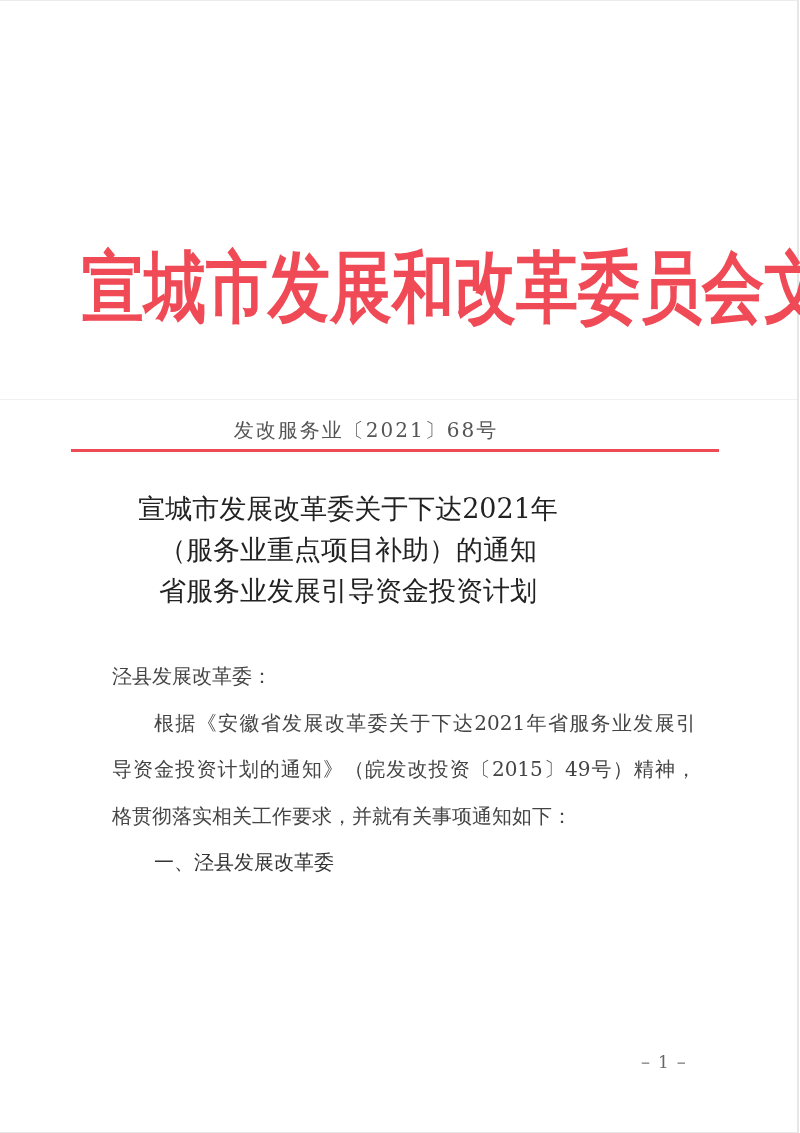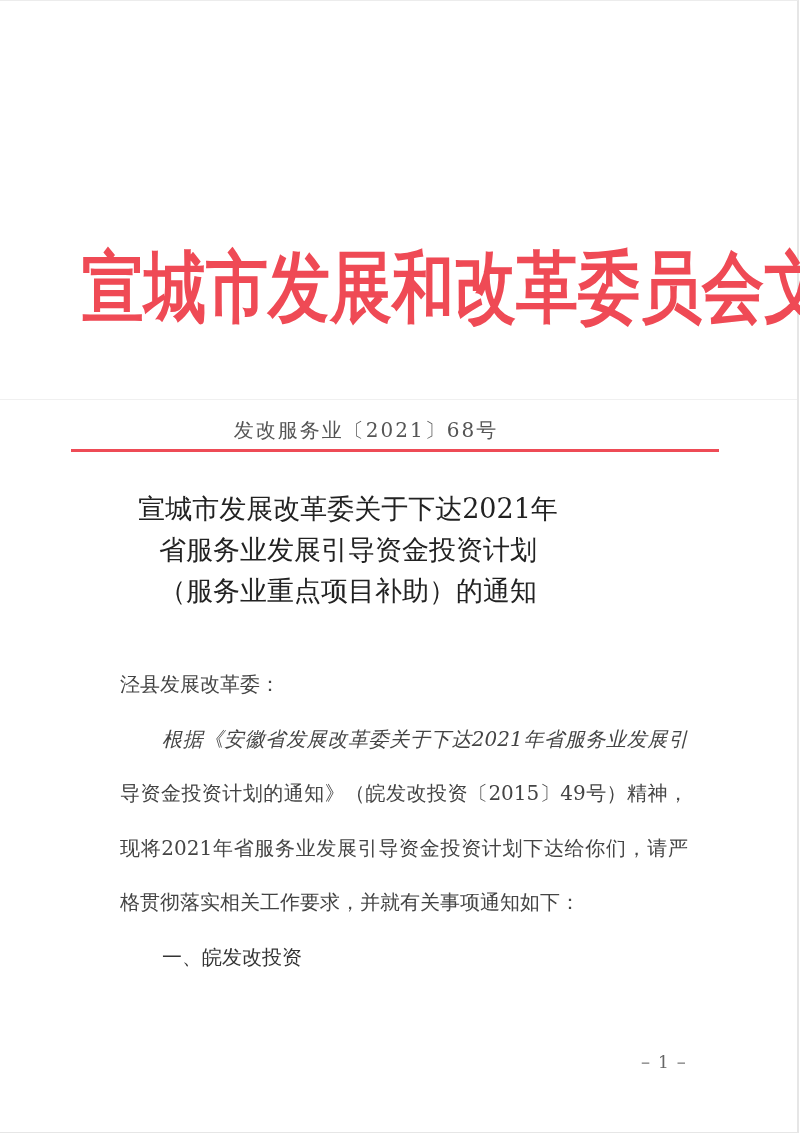--- a/index.html
+++ b/index.html
@@ -31,23 +31,23 @@
       background: #ee4b56;
     }
     .title {
       position: absolute; left: 0; width: 696px; top: 487px; text-align: center;
       color: #222; font-family: "DejaVu Serif", serif; font-size: 27px; line-height: 41px;
     }
     .body-text {
       position: absolute; left: 104px; top: 648px; width: 600px;
       color: #444; font-family: "DejaVu Serif", serif; font-size: 20px; line-height: 38.5px;
     }
-    .body-text p { margin: 16px; text-align: justify; text-align-last: justify; white-space: nowrap; }
+    .body-text p { margin: 8px; text-align: justify; text-align-last: justify; white-space: nowrap; }
     .body-text p.last { text-align-last: left; }
-    .indent { padding-left: 42px; font-style: italic; }
+    .indent { padding-left: 42px; }
     .heading { padding-left: 42px; font-family: "DejaVu Sans", sans-serif; color: #333; font-size: 20px; }
     .page-number {
       position: absolute; left: 637px; top: 1050px; color: #666;
       font-family: "DejaVu Serif", serif; font-size: 17px; letter-spacing: 4px;
     }
   </style>
 </head>
 <body>
 
 <div class="page">
@@ -69,28 +69,27 @@
   </div>
 
   <div class="fold-line"></div>
 
   <div class="doc-number">发改服务业〔2021〕68号</div>
 
   <div class="red-rule"></div>
 
   <div class="title">
     <div>宣城市发展改革委关于下达2021年</div>
+    <div>（服务业重点项目补助）的通知</div>
     <div>省服务业发展引导资金投资计划</div>
-    <div>（服务业重点项目补助）的通知</div>
   </div>
 
   <div class="body-text">
     <p class="last">泾县发展改革委：</p>
     <p class="indent">根据《安徽省发展改革委关于下达2021年省服务业发展引</p>
     <p>导资金投资计划的通知》（皖发改投资〔2015〕49号）精神，</p>
-    <p>现将2021年省服务业发展引导资金投资计划下达给你们，请严</p>
     <p class="last">格贯彻落实相关工作要求，并就有关事项通知如下：</p>
-    <p class="last heading">一、皖发改投资</p>
+    <p class="last heading">一、泾县发展改革委</p>
   </div>
 
   <div class="page-number">－1－</div>
 
 </div>
 
 </body></html>

